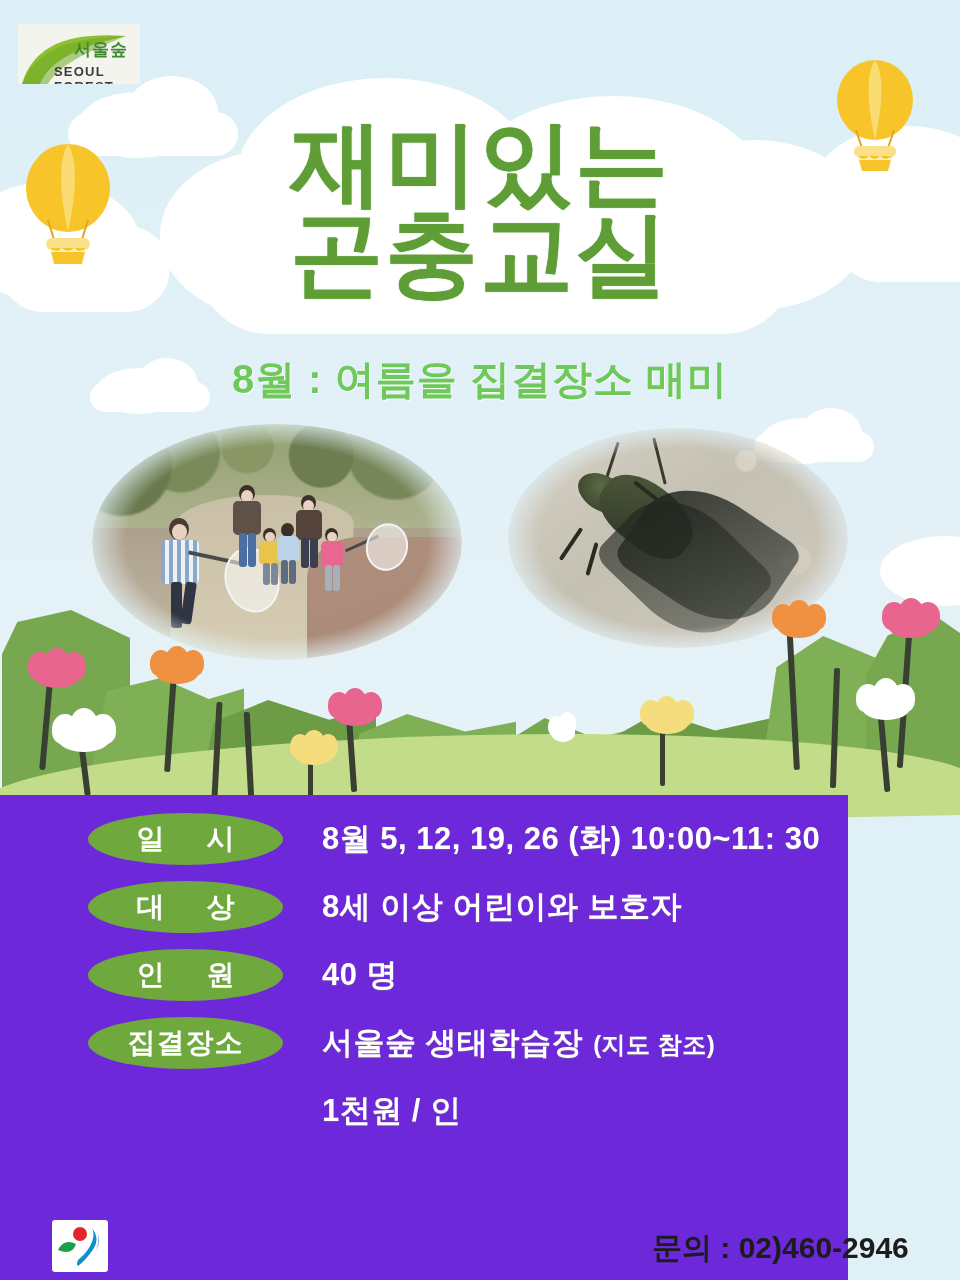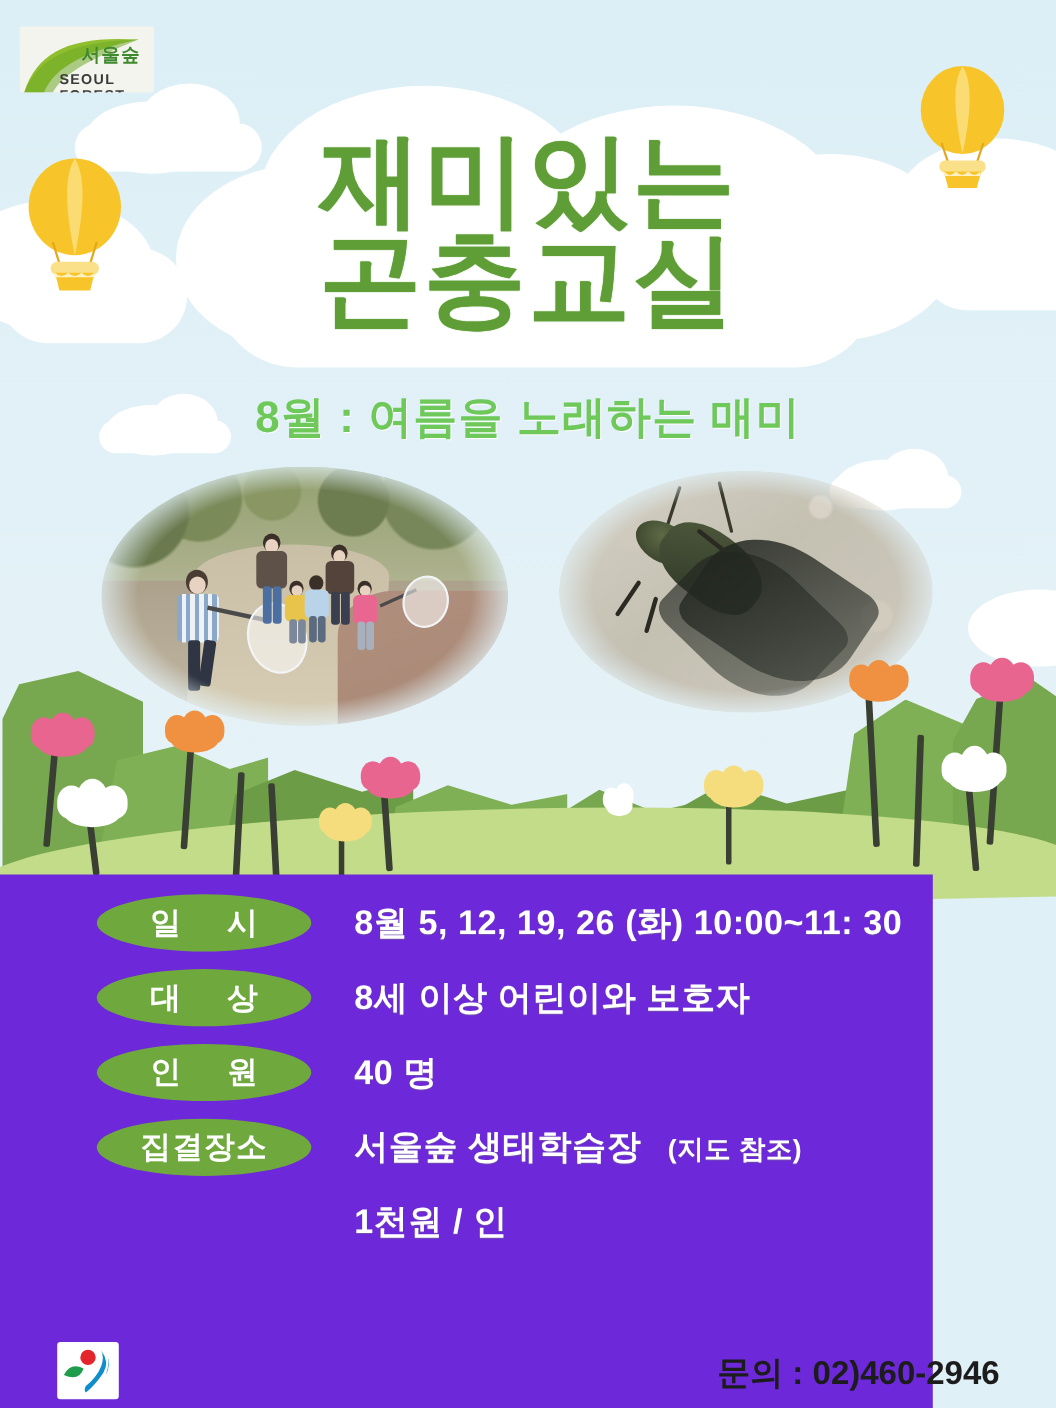--- a/index.html
+++ b/index.html
@@ -107,21 +107,21 @@
   .panel{position:absolute;left:0;top:795px;width:848px;height:485px;background:#6d28d9;}
   .rows{position:absolute;left:0;top:0;width:960px;}
   .row{position:relative;height:62px;margin-bottom:6px;}
   .pill{position:absolute;left:88px;top:4px;width:195px;height:52px;border-radius:50%;
         background:#6fa93d;display:flex;align-items:center;justify-content:center;}
   .pill span{color:#ffffff;font-size:28px;font-weight:bold;letter-spacing:1px;}
   .pill.spaced span{letter-spacing:17px;text-indent:17px;}
   .pill.spaced3 span{letter-spacing:9px;text-indent:9px;}
   .val{position:absolute;left:322px;top:5px;color:#ffffff;font-size:31px;font-weight:bold;
        letter-spacing:.5px;white-space:nowrap;line-height:50px;text-shadow:0 1px 0 rgba(120,150,80,.35);}
-  .val .note{font-size:24px;margin-left:24px;}
+  .val .note{font-size:24px;margin-left:10px;}
 
   
   .footer{position:absolute;left:0;top:1212px;width:960px;height:68px;}
   .seoul-logo{position:absolute;left:52px;top:8px;width:56px;height:52px;background:#ffffff;border-radius:3px;}
   .footer-org{position:absolute;left:116px;top:12px;font-size:33px;font-weight:bold;color:#1c1c1c;letter-spacing:0px;}
   .footer-tel{position:absolute;left:652px;top:16px;font-size:30px;font-weight:bold;color:#1c1c1c;letter-spacing:0px;}
 </style>
 </head>
 <body>
 
@@ -195,21 +195,21 @@
       <rect x="22" y="88" width="42" height="11" rx="5" fill="#fbe08a"></rect>
       <path d="M26 98 h34 l-4 15 h-26z" fill="#f7c52a"></path>
       <path d="M26 98 q6 6 11 0 q6 6 11 0 q6 6 11 0 l0 4 h-33z" fill="#fdf0c2"></path>
     </svg>
   </div>
 
   <div class="title-wrap">
     <div class="title-line">재미있는</div>
     <div class="title-line">곤충교실</div>
   </div>
-  <div class="subtitle">8월  : 여름을 노래하는 매미</div>
+  <div class="subtitle">8월  : 여름을 집결장소 매미</div>
 
   <div class="photo photo-left">
     <div class="pl-sky"></div>
     <div class="pl-trees"></div>
     <div class="pl-path"></div>
     <div class="pl-dirt"></div>
 
     <div class="person" style="left:18%;top:40%;">
       <div class="p-head" style="left:10px;top:0;width:20px;height:22px;background:#4a3c33;"></div>
       <div class="p-head" style="left:13px;top:6px;width:15px;height:16px;"></div>

